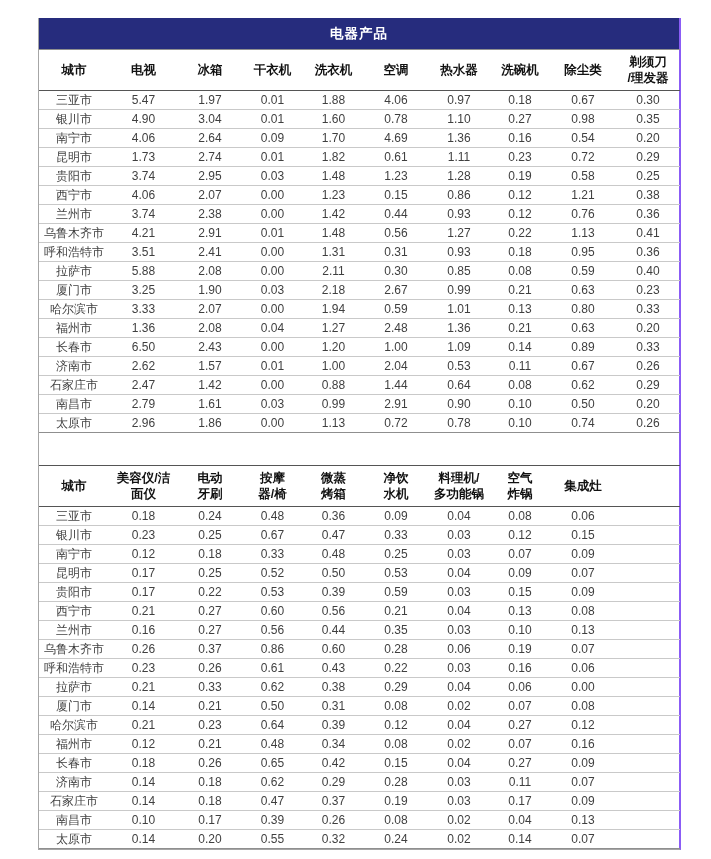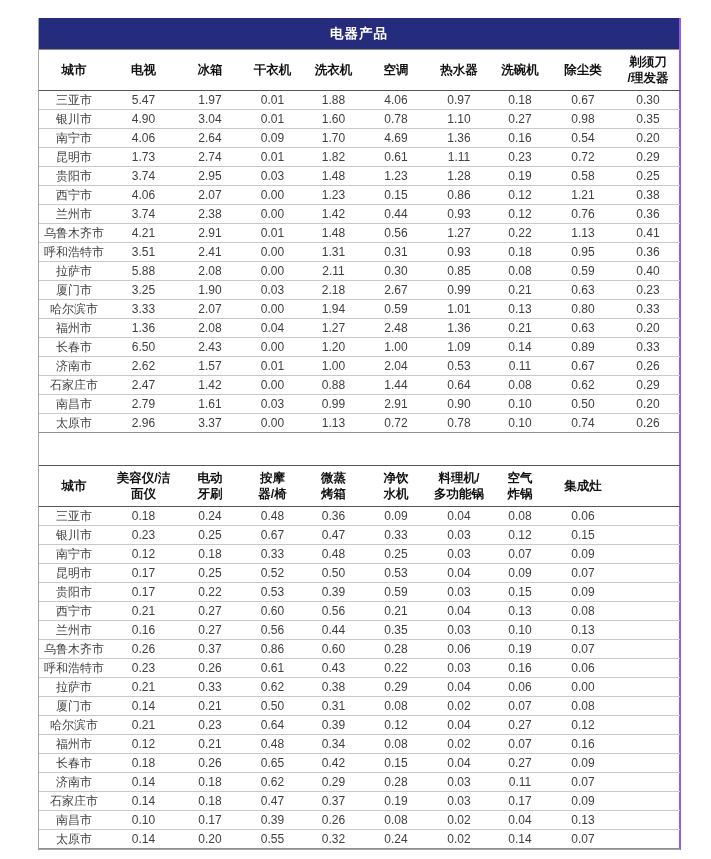--- a/index.html
+++ b/index.html
@@ -296,21 +296,21 @@
           <td>0.99</td>
           <td>2.91</td>
           <td>0.90</td>
           <td>0.10</td>
           <td>0.50</td>
           <td>0.20</td>
         </tr>
         <tr>
           <td>太原市</td>
           <td>2.96</td>
-          <td>3.37</td>
+          <td>1.86</td>
           <td>0.00</td>
           <td>1.13</td>
           <td>0.72</td>
           <td>0.78</td>
           <td>0.10</td>
           <td>0.74</td>
           <td>0.26</td>
         </tr>
       </tbody>
   </table>

